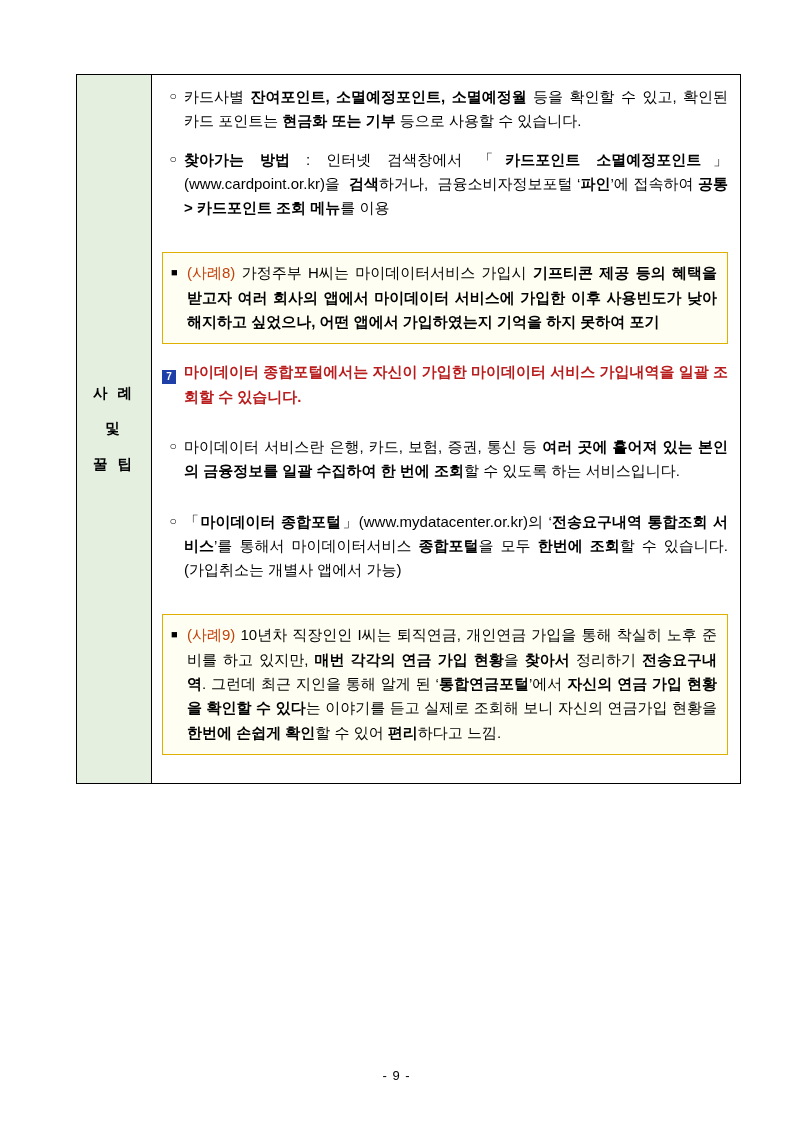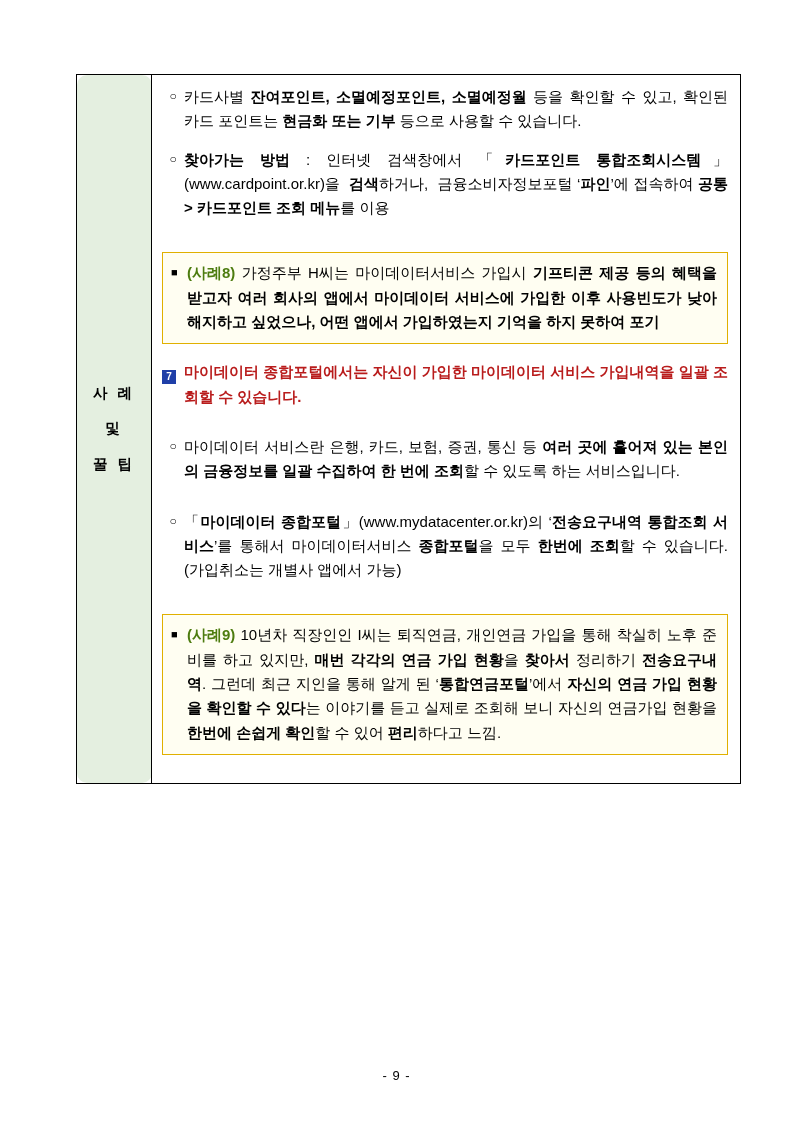--- a/index.html
+++ b/index.html
@@ -35,21 +35,20 @@
   }
   td.label-cell {
     width: 74px;
     background: #e4efe0;
     text-align: center;
     font-size: 14.5px;
     font-weight: bold;
     line-height: 2.45;
     letter-spacing: 3px;
     color: #000000;
-    border-radius: 10px;
   }
   td.content-cell {
     width: 566px;
     background: #ffffff;
     padding: 10px 12px 12px 10px;
   }
 
   
   .blk {
     margin: 0 0 14px 0;
@@ -103,22 +102,22 @@
 
   
   .example-box {
     border: 1px solid #e0b000;
     background: #fffef2;
     padding: 8px 10px 9px 8px;
     margin: 0 0 16px 0;
   }
   .example-box .blk { margin: 0; }
   .tag-red {
-    color: #4d7c0f;
-    font-weight: bold;
+    color: #c2410c;
+    font-weight: normal;
   }
 
   
   .blue {
     color: #b91c1c;
     font-weight: bold;
   }
   .heading-blue {
     font-size: 15px;
     line-height: 1.62;
@@ -156,21 +155,21 @@
         <div class="blk bullet-row">
           <div class="marker-circle">○</div>
           <div class="txt">
             카드사별 <b>잔여포인트, 소멸예정포인트, 소멸예정월</b> 등을 확인할 수 있고, 확인된 카드 포인트는 <b>현금화 또는 기부</b> 등으로 사용할 수 있습니다.
           </div>
         </div>
 
         <div class="blk bullet-row">
           <div class="marker-circle">○</div>
           <div class="txt">
-            <b>찾아가는 방법</b> : 인터넷 검색창에서 「<b>카드포인트 통합조회시스템</b>」(www.cardpoint.or.kr)을&nbsp; <b>검색</b>하거나,&nbsp; 금융소비자정보포털 ‘<b>파인</b>’에 접속하여 <b>공통 &gt; 카드포인트 조회 메뉴</b>를 이용
+            <b>찾아가는 방법</b> : 인터넷 검색창에서 「<b>카드포인트 소멸예정포인트</b>」(www.cardpoint.or.kr)을&nbsp; <b>검색</b>하거나,&nbsp; 금융소비자정보포털 ‘<b>파인</b>’에 접속하여 <b>공통 &gt; 카드포인트 조회 메뉴</b>를 이용
           </div>
         </div>
 
         <div class="spacer-lg"></div>
 
         <div class="example-box">
           <div class="blk bullet-row">
             <div class="marker-square">■</div>
             <div class="txt">
               <span class="tag-red">(사례8)</span>

